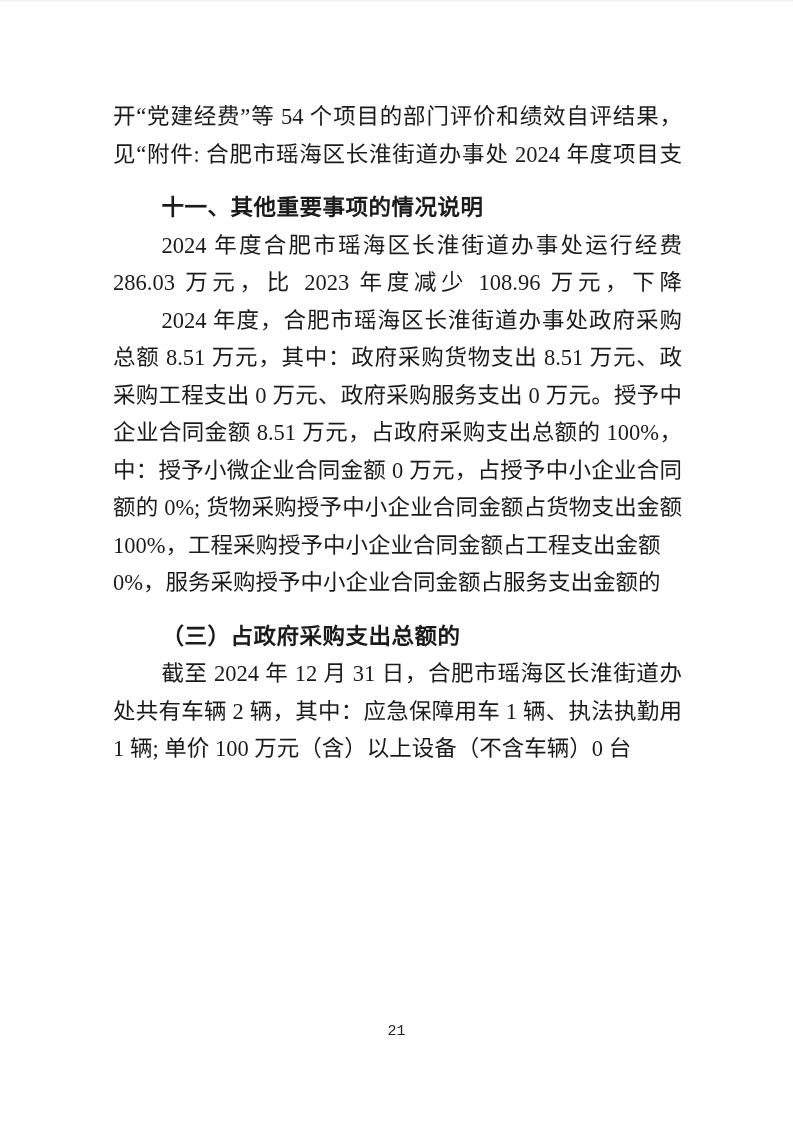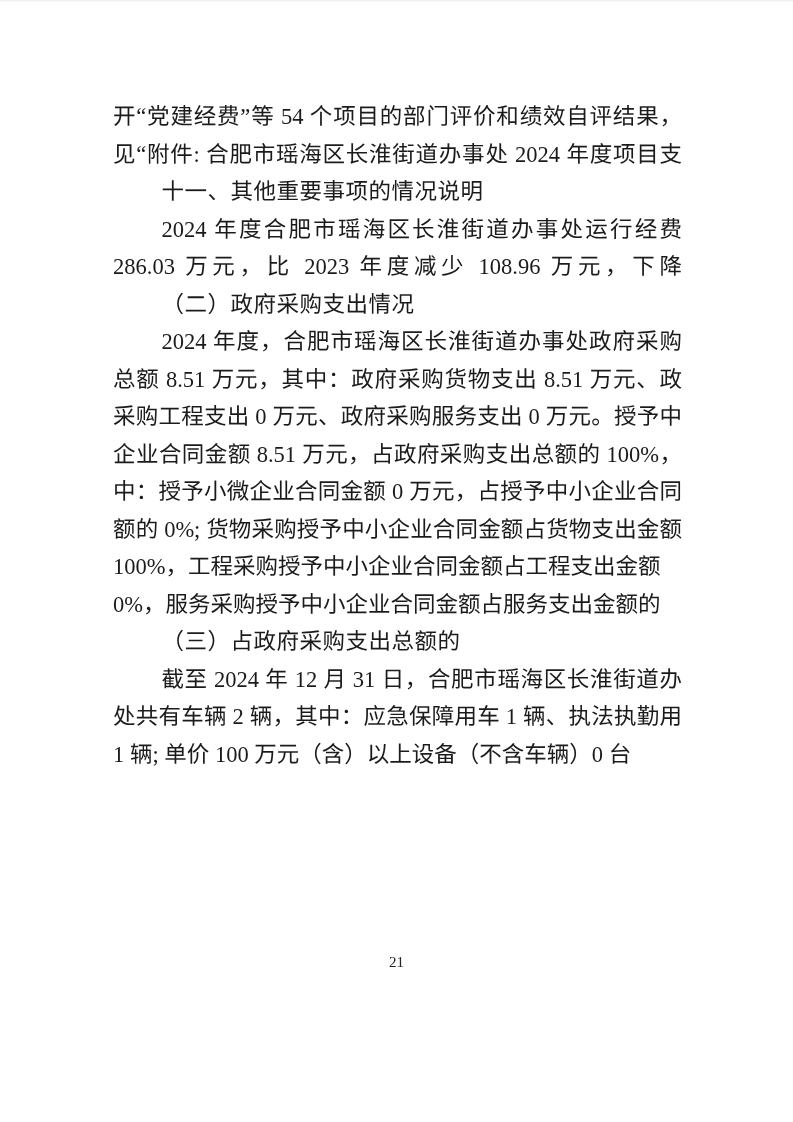--- a/index.html
+++ b/index.html
@@ -38,46 +38,46 @@
     text-align-last: justify;
     text-justify: inter-character;
   }
   
   .ind {
     text-indent: 2.15em;
   }
   
   .h {
     font-family: "Liberation Sans", "DejaVu Sans", sans-serif;
-    font-weight: 400;
+    font-weight: 700;
     letter-spacing: 0.5px;
+    margin-top: 16px;
   }
   .page-number {
     position: absolute;
     left: 0;
-    top: 952px;
+    top: 1022px;
     width: 100%;
     text-align: center;
     font-size: 15px;
     line-height: 20px;
     color: #222222;
-    font-family: Liberation Serif, serif;
+    font-family: Liberation Mono, monospace;
   }
 </style>
 </head>
 <body>
 
 <div class="page">
   <div class="doc-body">
     <div class="line j">开“党建经费”等 54 个项目的部门评价和绩效自评结果，详</div>
     <div class="line j">见“附件: 合肥市瑶海区长淮街道办事处 2024 年度项目支出</div>
     <div class="line h ind">十一、其他重要事项的情况说明</div>
     <div class="line j ind">2024 年度合肥市瑶海区长淮街道办事处运行经费</div>
     <div class="line j">286.03 万元，比 2023 年度减少 108.96 万元，下降 27.6%，</div>
-    <div class="line h ind">（二）政府采购支出情况</div>
     <div class="line j ind">2024 年度，合肥市瑶海区长淮街道办事处政府采购支出</div>
     <div class="line j">总额 8.51 万元，其中：政府采购货物支出 8.51 万元、政府</div>
     <div class="line j">采购工程支出 0 万元、政府采购服务支出 0 万元。授予中小</div>
     <div class="line j">企业合同金额 8.51 万元，占政府采购支出总额的 100%，其</div>
     <div class="line j">中：授予小微企业合同金额 0 万元，占授予中小企业合同金</div>
     <div class="line j">额的 0%; 货物采购授予中小企业合同金额占货物支出金额的</div>
     <div class="line">100%，工程采购授予中小企业合同金额占工程支出金额的</div>
     <div class="line">0%，服务采购授予中小企业合同金额占服务支出金额的 0%。</div>
     <div class="line h ind">（三）占政府采购支出总额的</div>
     <div class="line j ind">截至 2024 年 12 月 31 日，合肥市瑶海区长淮街道办事</div>

